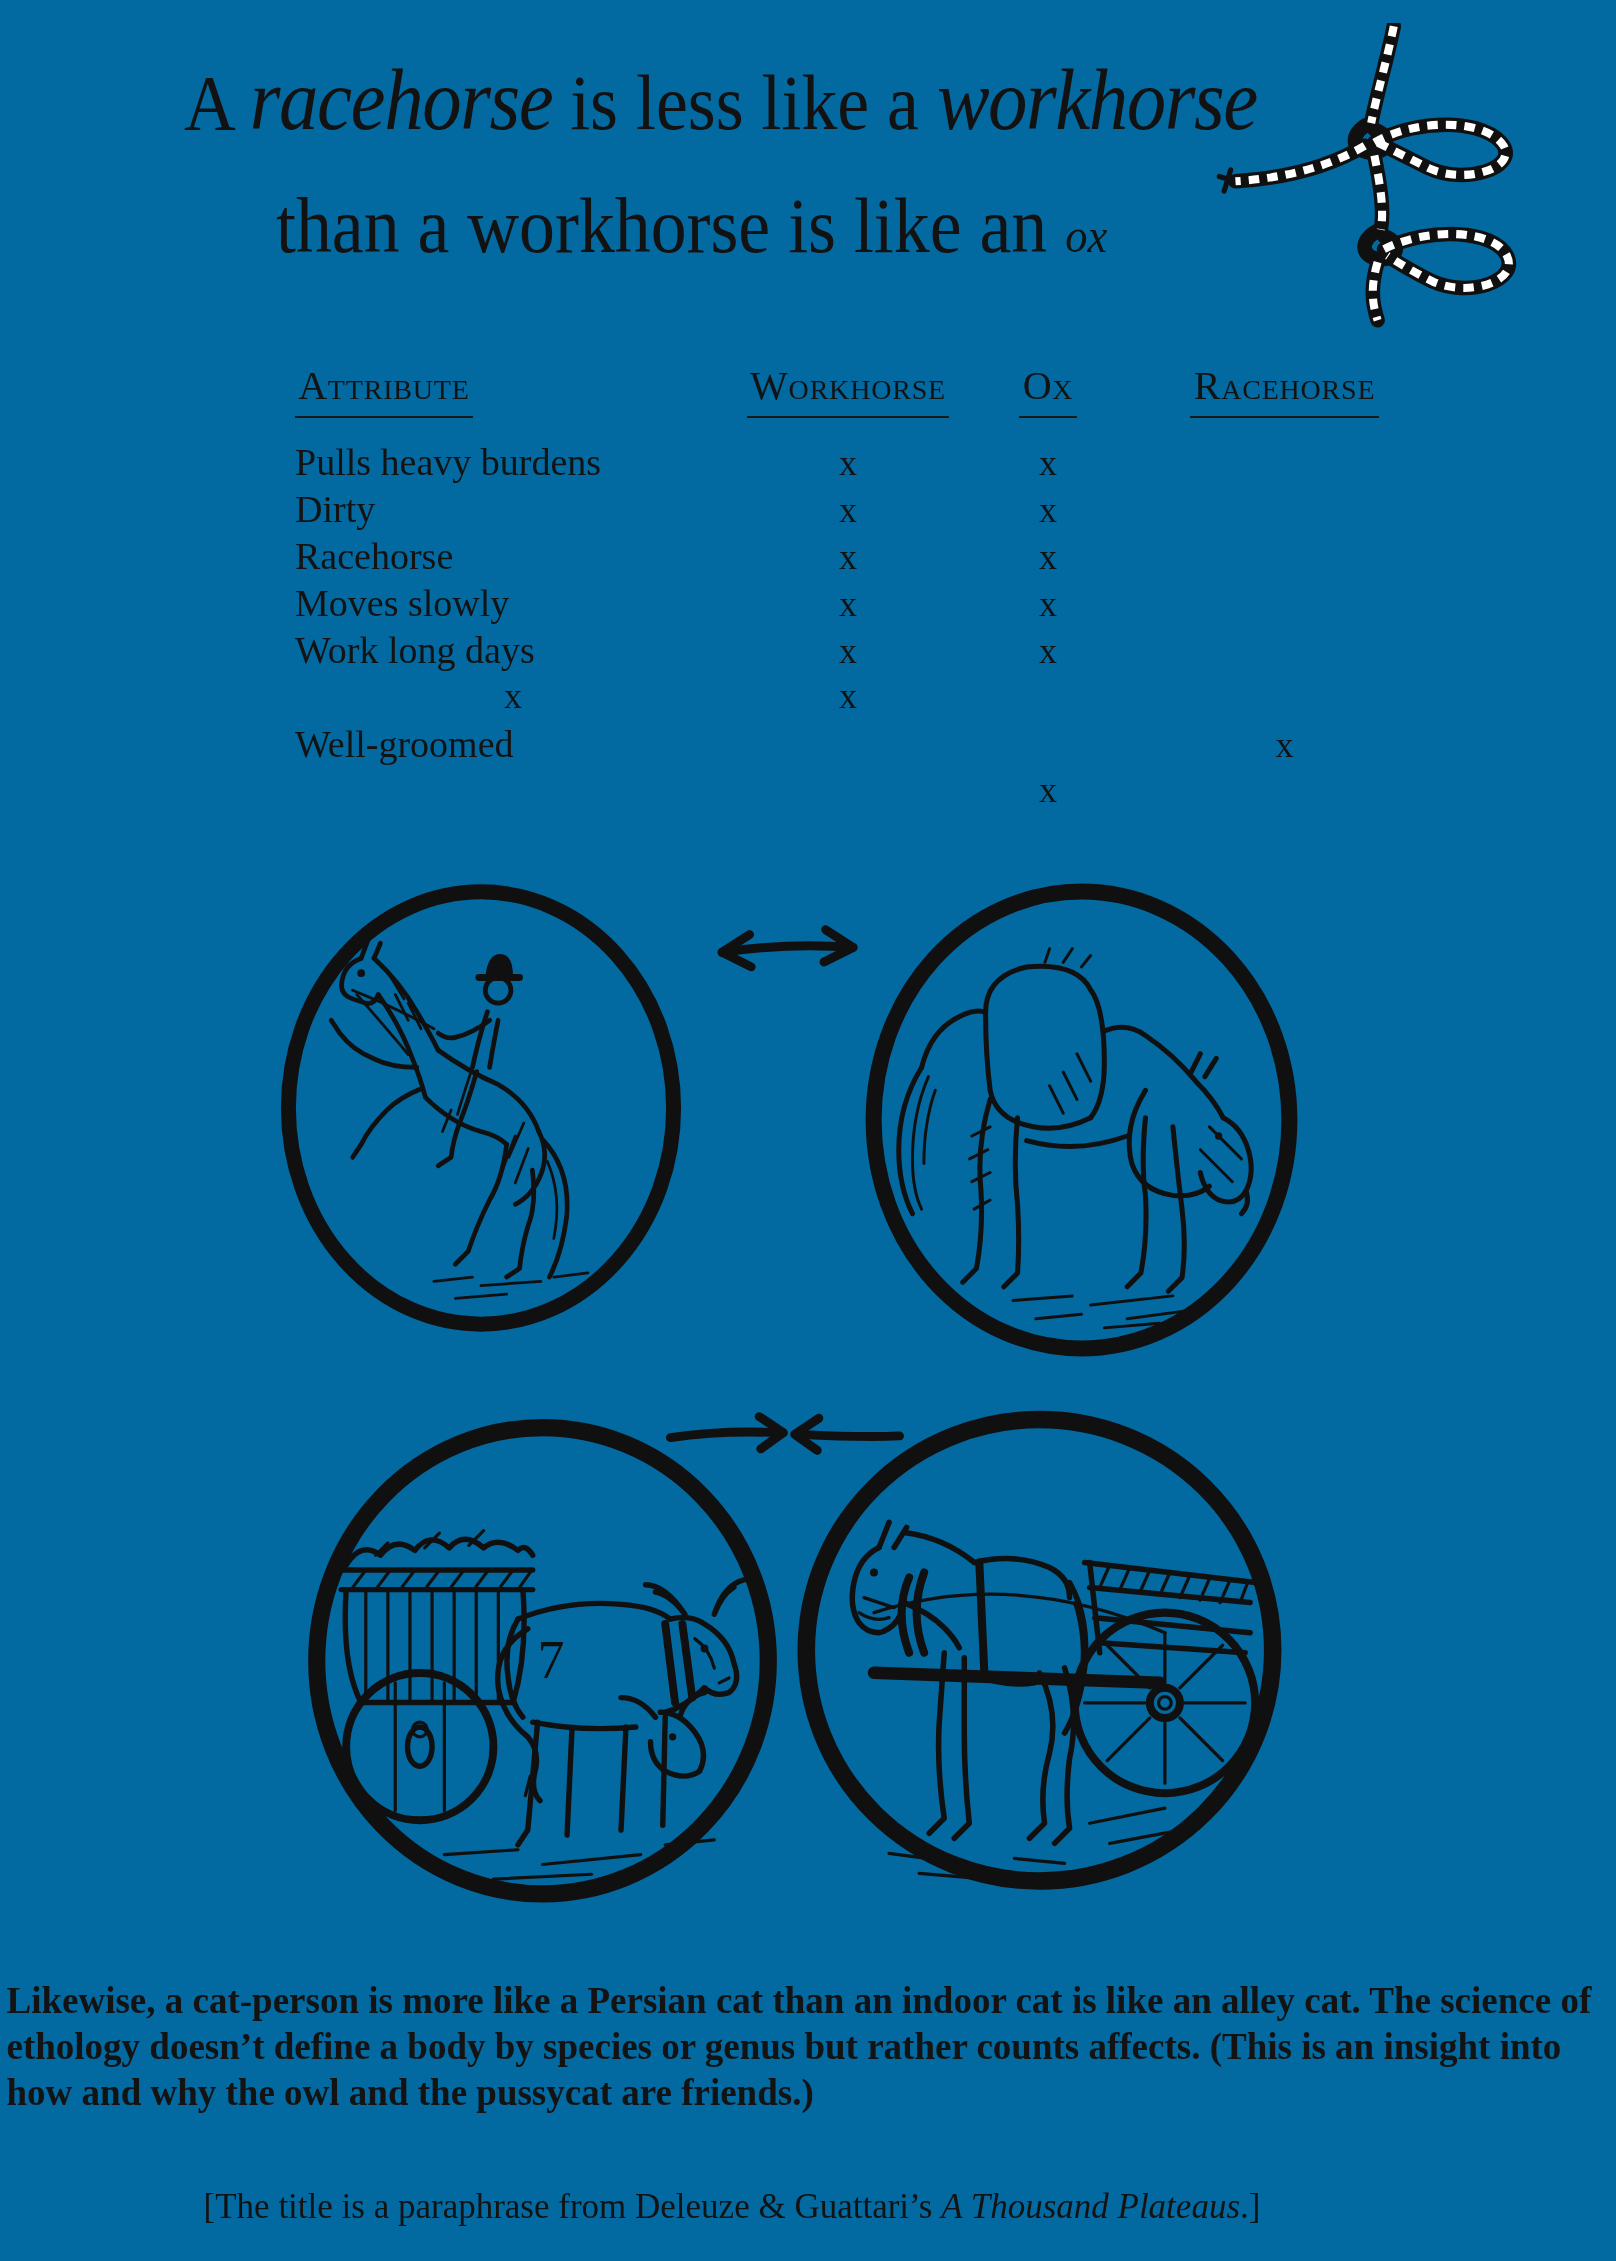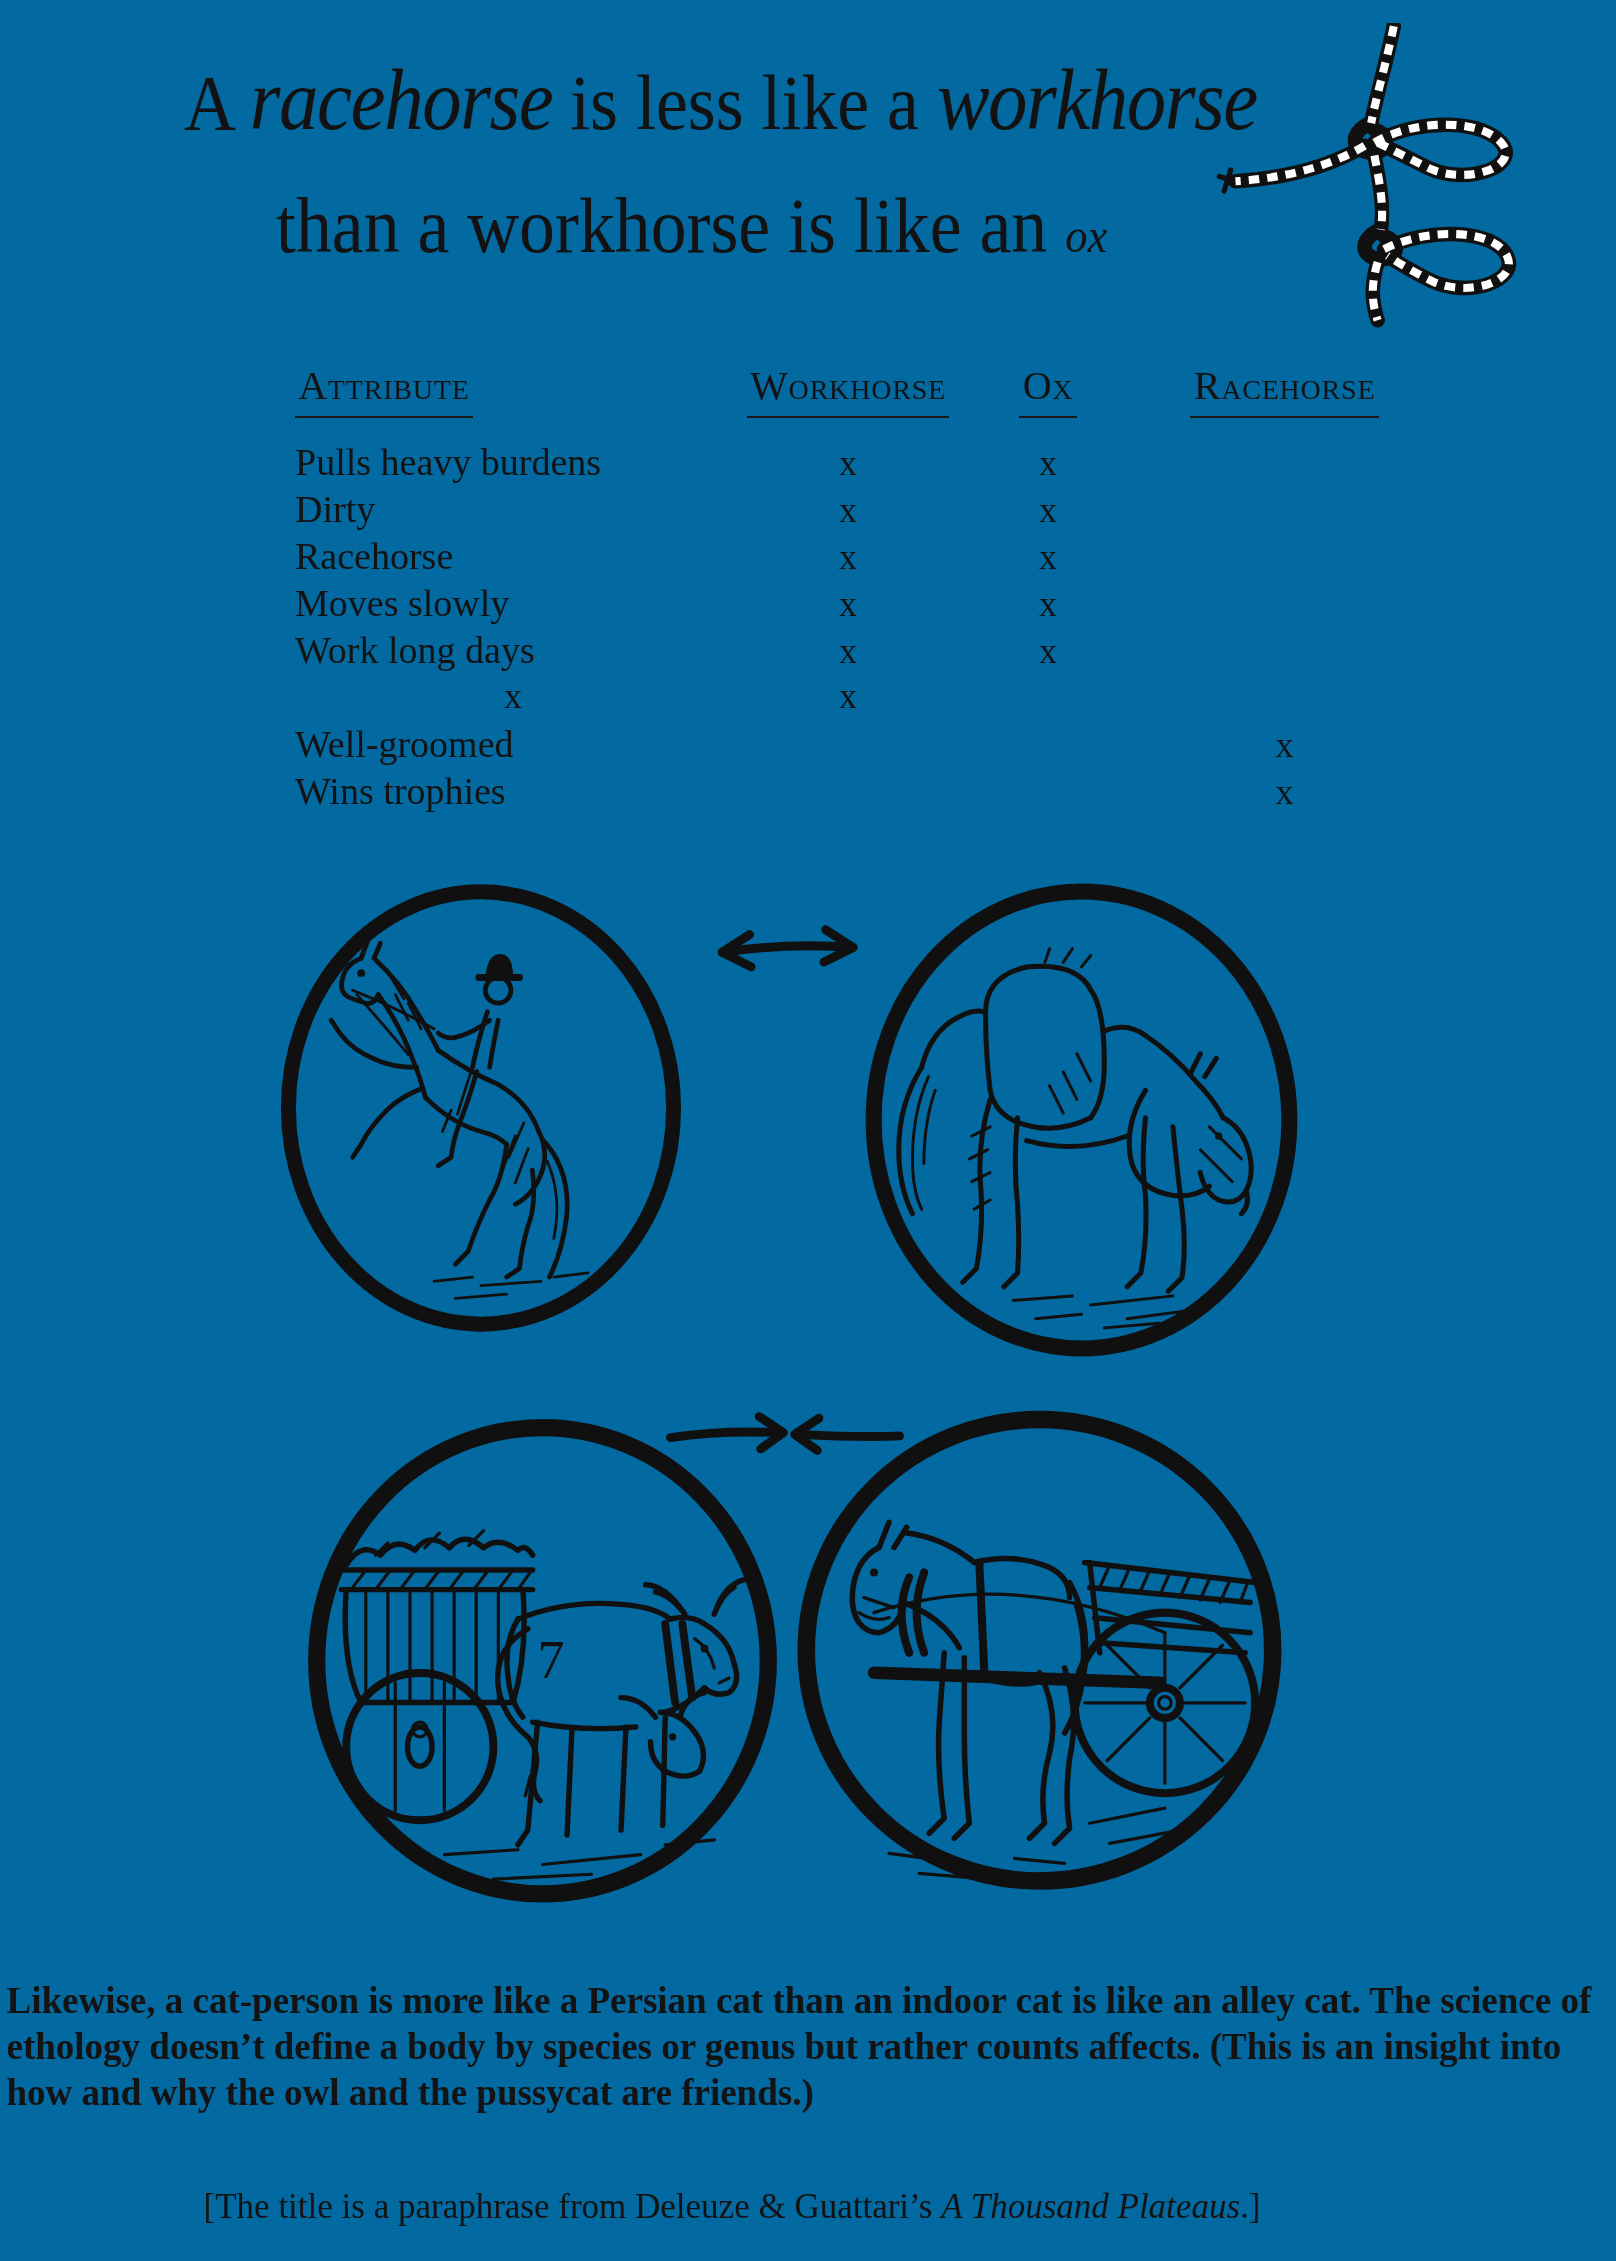--- a/index.html
+++ b/index.html
@@ -114,21 +114,20 @@
         <div class="mark">x</div>
         <div class="mark"></div>
       </div>
       <div class="trow data">
         <div class="attr">Well-groomed</div>
         <div class="mark"></div>
         <div class="mark"></div>
         <div class="mark">x</div>
       </div>
       <div class="trow data">
-        <div class="attr">Wins trophies</div>
         <div class="mark"></div>
         <div class="mark"></div>
         <div class="mark">x</div>
       </div>
     </div>
   </div>
 
   <svg class="art" style="left:267px;top:869px;width:428px;height:478px;" viewBox="0 0 200 222">
     <ellipse class="ln border" cx="100" cy="111" rx="90" ry="101"></ellipse>
     <path class="ln" d="M47,33 L44,41 M53,34 L50,41"></path>

